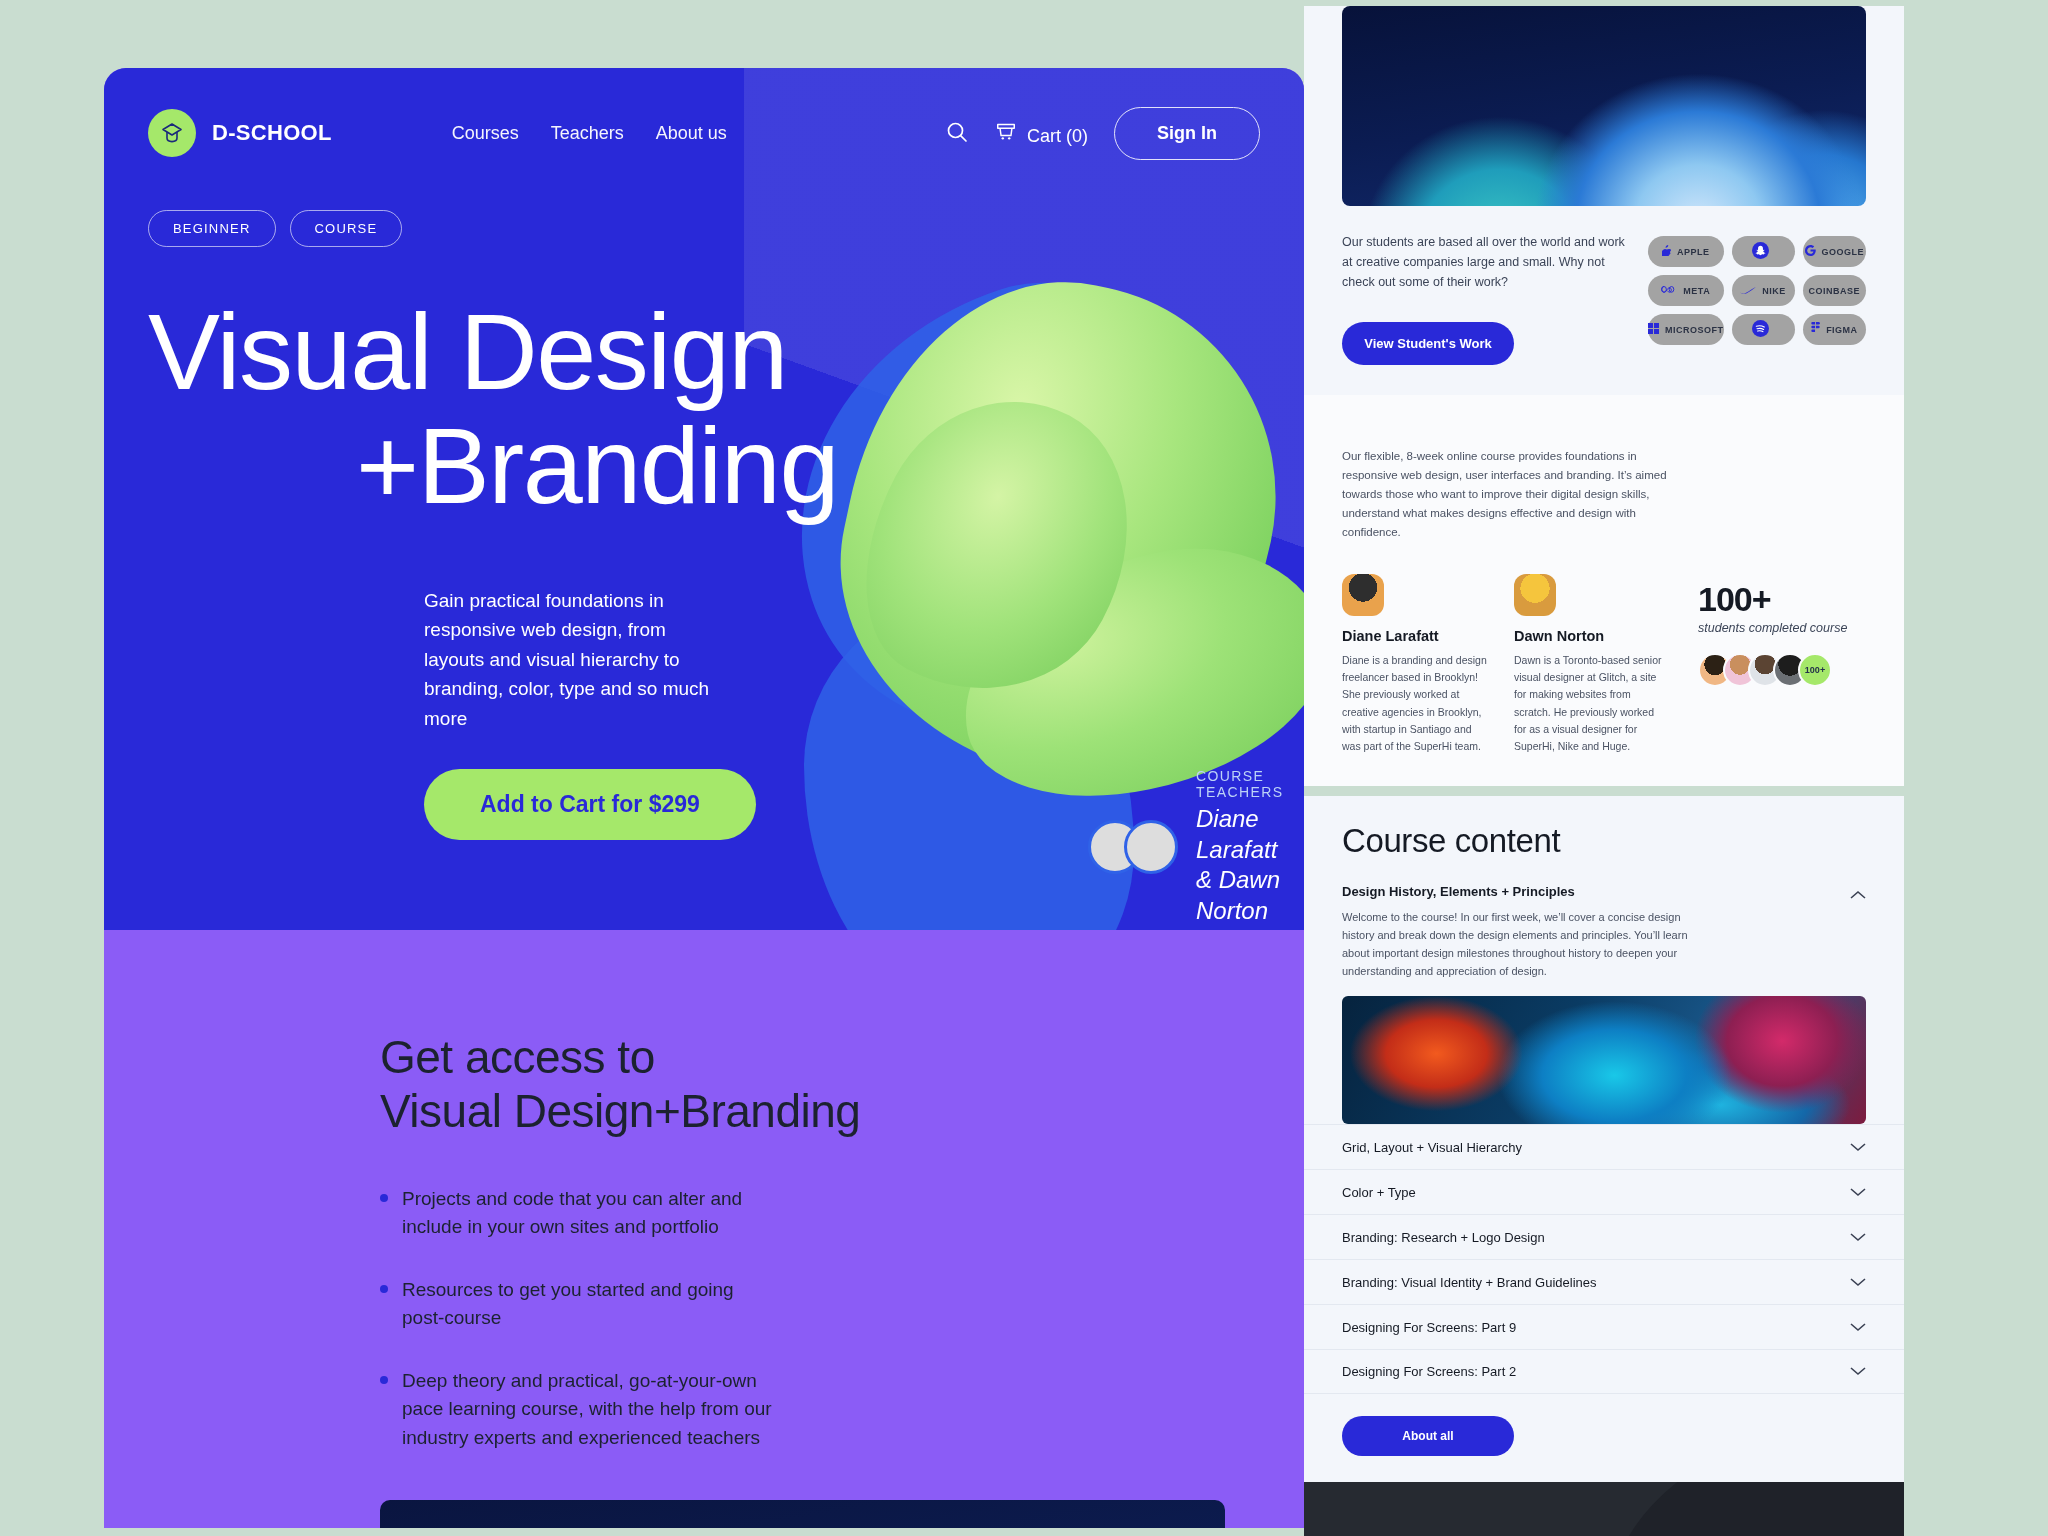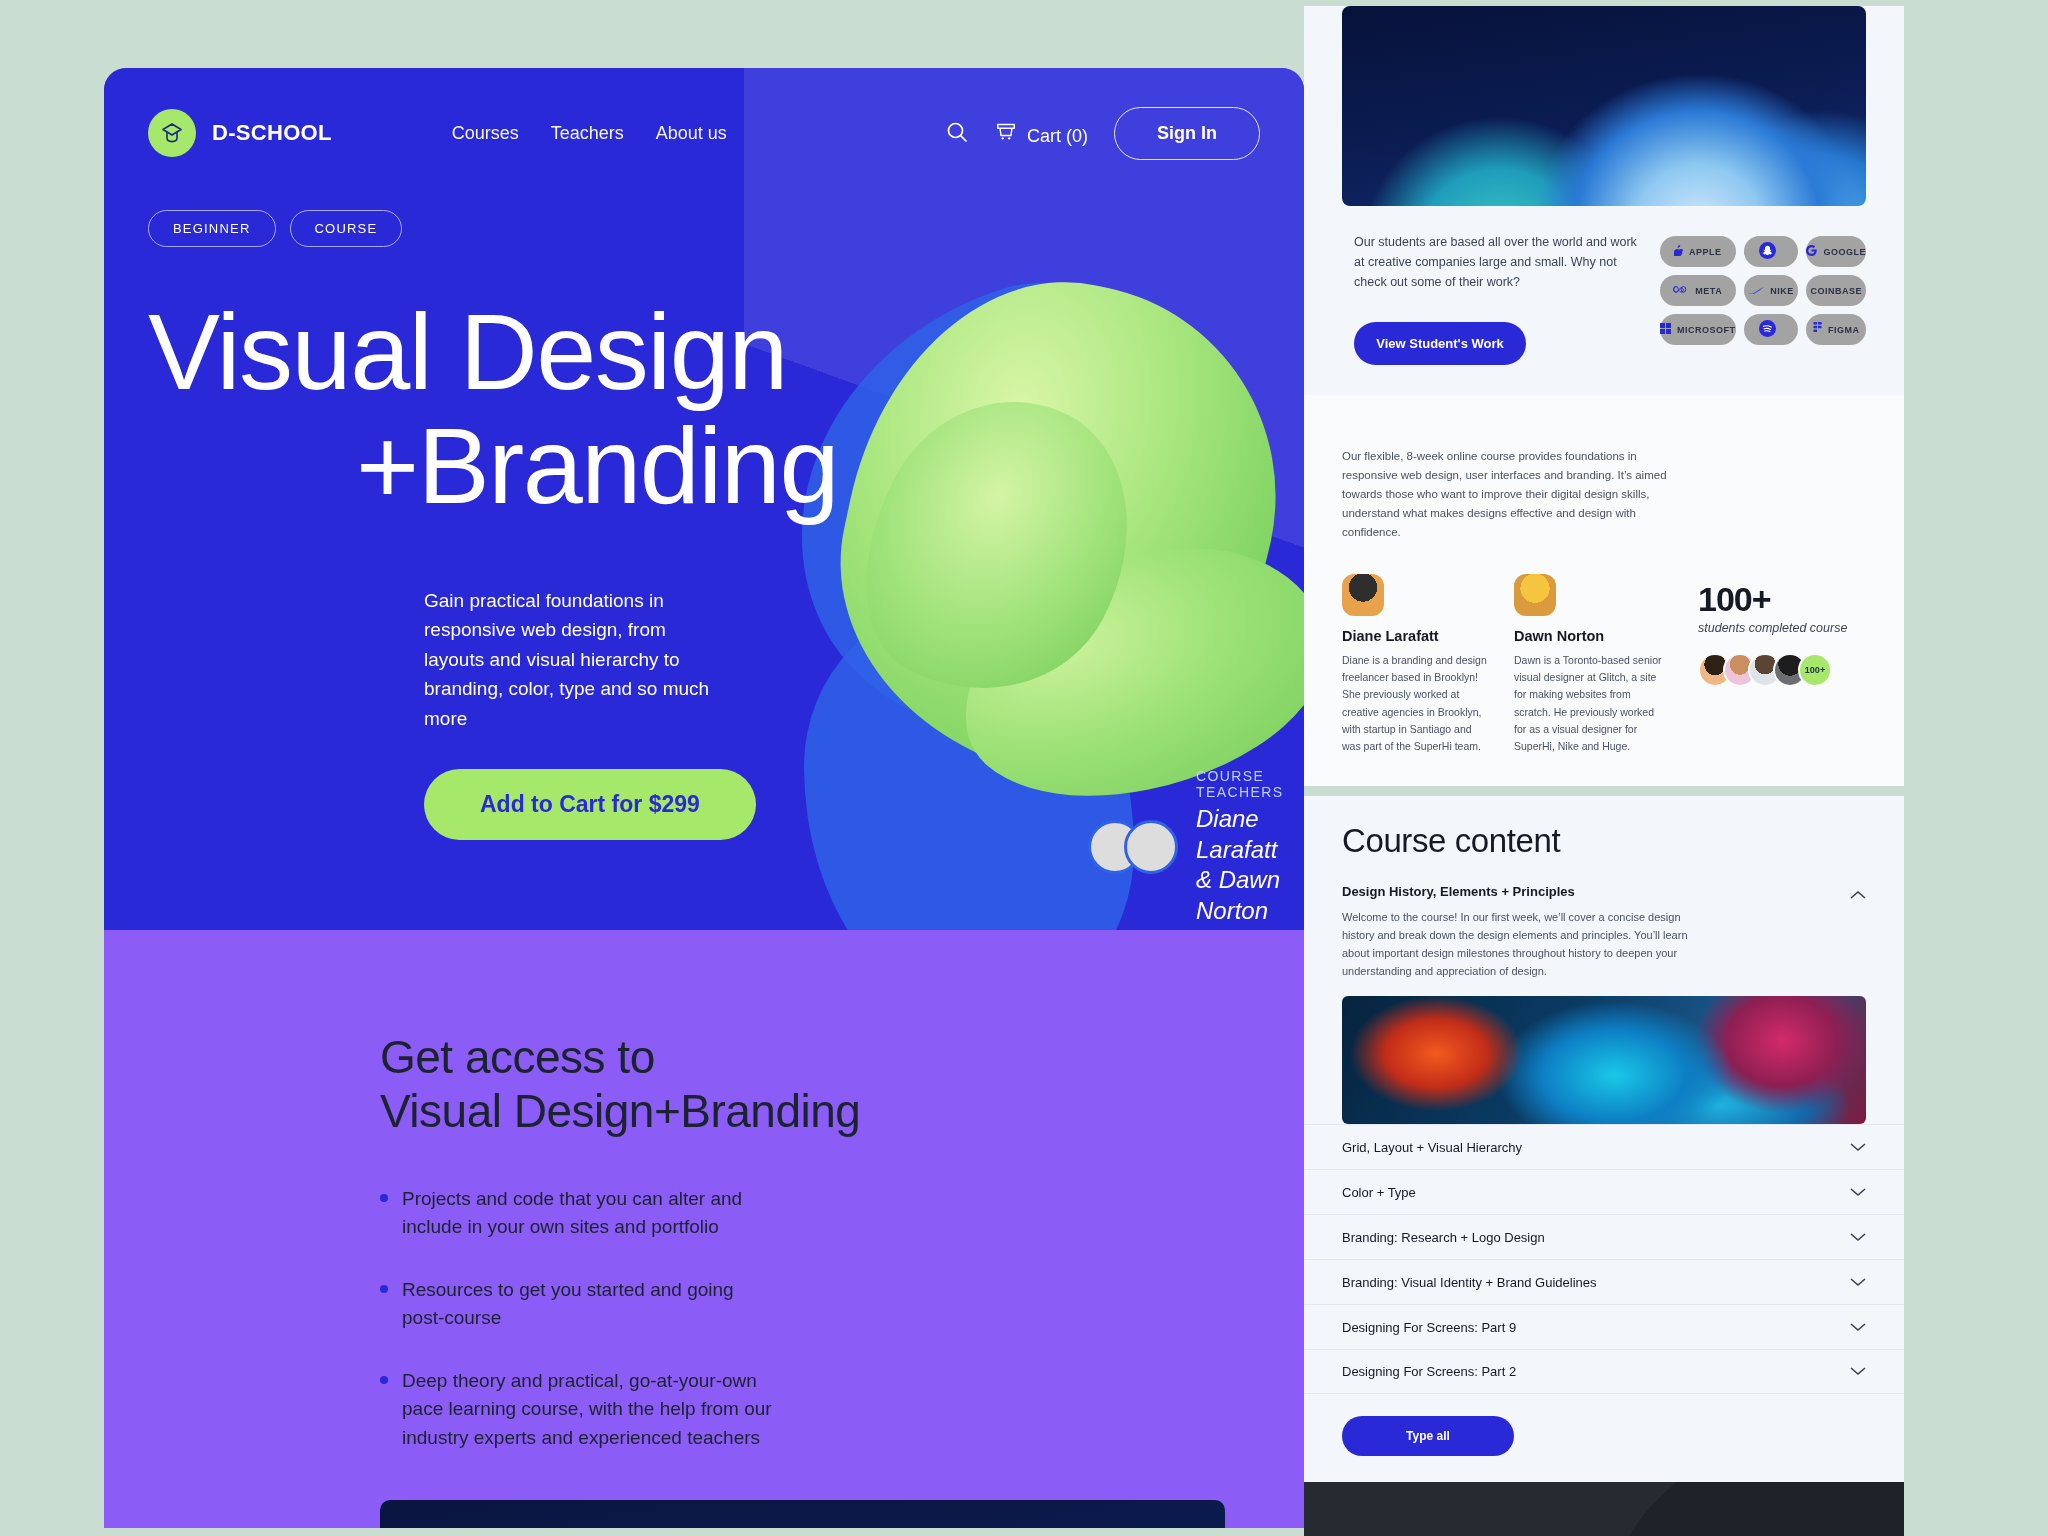--- a/index.html
+++ b/index.html
@@ -148,21 +148,21 @@
   .rc-card { background:#f3f6fb; }
 
   .rc-hero-img {
     margin:6px 38px 0 38px; height:200px; border-radius:8px;
     background:
       radial-gradient(ellipse 210px 190px at 68% 108%, #cfe6fb 0%, #8ec8f1 30%, #2b7ad6 58%, rgba(10,25,70,0) 78%),
       radial-gradient(ellipse 180px 170px at 30% 120%, #3fcbc4 0%, #1f9dbb 45%, rgba(8,20,62,0) 76%),
       radial-gradient(ellipse 150px 150px at 92% 112%, #5fb9f2 0%, #2577cf 50%, rgba(8,20,62,0) 80%),
       linear-gradient(172deg, #07123a 0%, #0b1c52 52%, #11296b 100%);
   }
-  .rc-students { padding:26px 38px 30px 38px; display:flex; gap:20px; background:#f3f6fb;margin-left:12px; }
+  .rc-students { padding:26px 38px 30px 38px; display:flex; gap:20px; background:#f3f6fb; }
   .rc-students-left { width:286px; }
   .rc-students-left p { font-size:12.5px; line-height:1.6; color:#3b4457; }
   .view-work-btn {
     margin-top:30px; background:#2929d8; color:#fff; border:none;
     border-radius:999px; font-size:13px; font-weight:bold;
     padding:14px 0; width:172px; cursor:pointer;
   }
   .logo-grid { display:grid; grid-template-columns:repeat(3,1fr); gap:8px; flex:1; align-content:start; padding-top:4px; }
   .logo-chip {
     background:#a3a3a3; border-radius:999px; height:31px;
@@ -510,19 +510,19 @@
             <polyline points="1,2 8,8 15,2"></polyline>
           </svg></span>
     </div>
     <div class="acc-row">
       <span>Designing For Screens: Part 2</span>
       <span><svg width="16" height="10" viewBox="0 0 16 10" class="chev-svg">
             <polyline points="1,2 8,8 15,2"></polyline>
           </svg></span>
     </div>
 
-    <button class="show-all-btn">Type all</button>
+    <button class="show-all-btn">About all</button>
   </section>
 
   <footer class="rc-footer">
     
   </footer>
 </div>
 
 </body></html>

